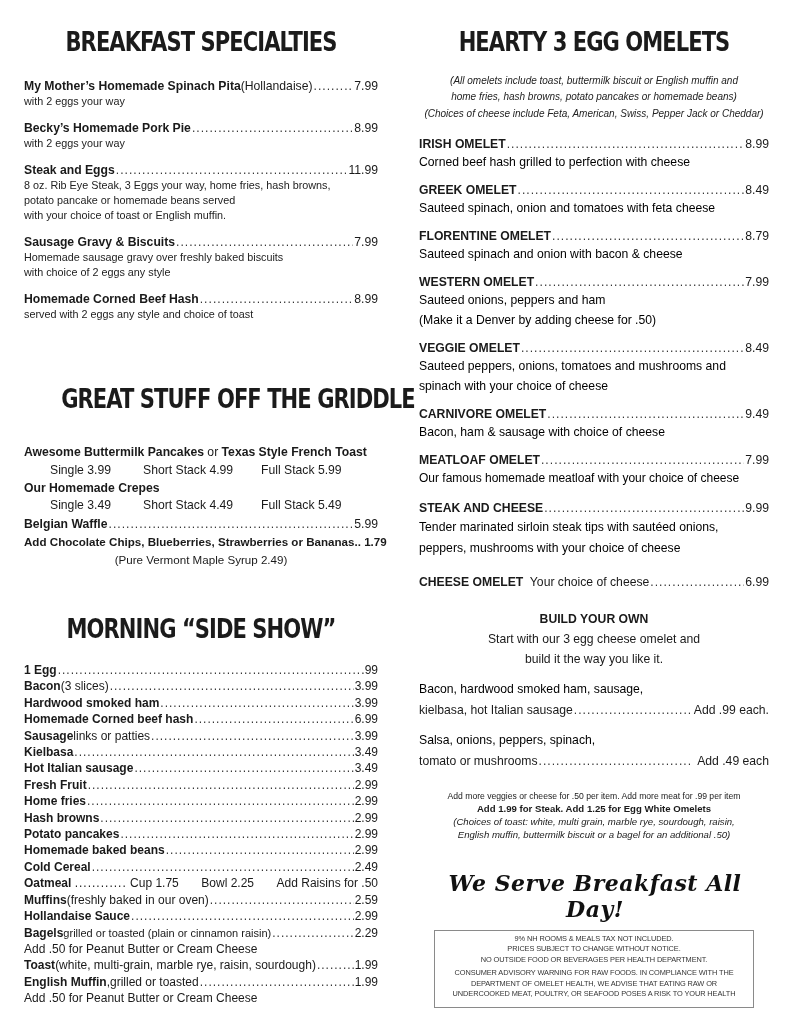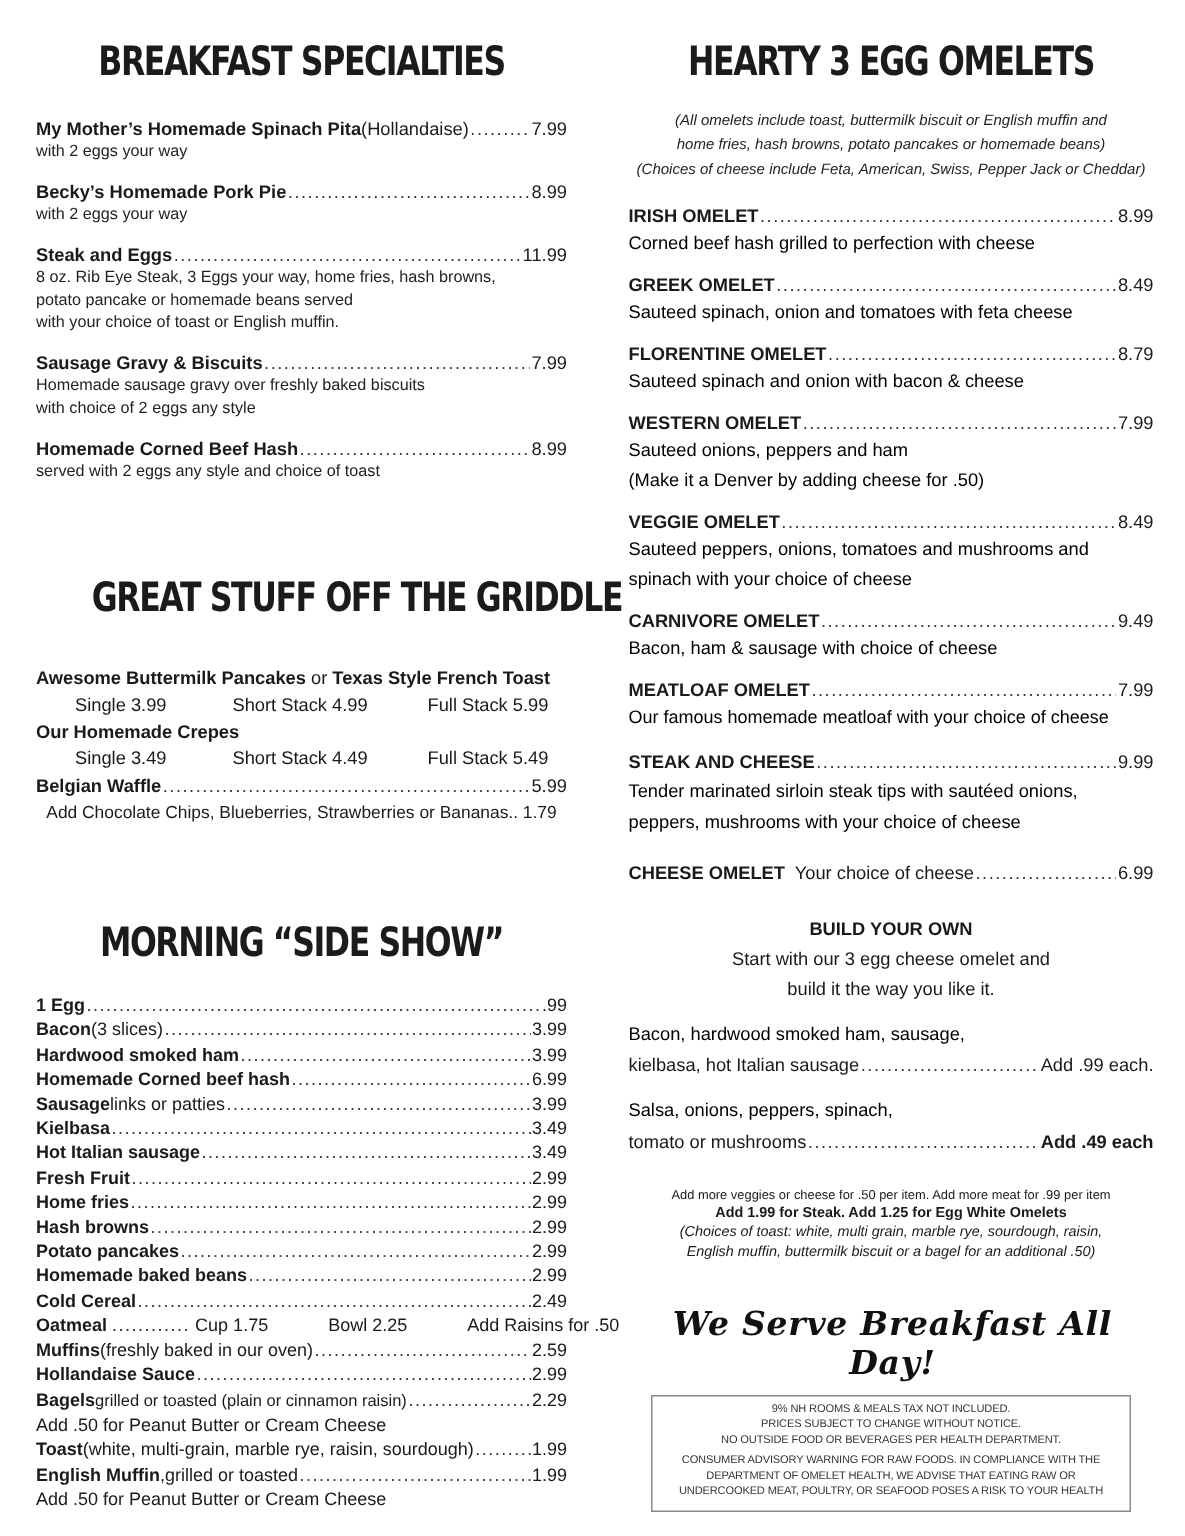--- a/index.html
+++ b/index.html
@@ -14,21 +14,21 @@
   .row .extra { font-weight: normal; }
   .row .dots { flex: 1; overflow: hidden; letter-spacing: 1px; color: #333; margin: 0 1px; }
   .row .dots::after { content: "........................................................................................................................................"; }
   .row .price { font-weight: normal; }
   .desc { font-size: 10.8px; line-height: 15px; color: #222; white-space: nowrap; }
   .desc-r { font-size: 12.2px; line-height: 20px; color: #000000; white-space: nowrap; }
   .italic-note { font-style: italic; font-size: 10px; line-height: 19px; text-align: center; color: #222; }
   .center { text-align: center; }
   .side .row { font-size: 12px; line-height: 16.4px; }
   .griddle-line { font-size: 12.2px; line-height: 17.8px; white-space: nowrap; }
-  .sizes { display: flex; gap: 12px; font-size: 12.2px; line-height: 17.8px; padding-left: 26px; }
+  .sizes { display: flex; gap: 0; font-size: 12.2px; line-height: 17.8px; padding-left: 26px; }
   .sizes span { display: inline-block; }
   .script { position: absolute; left: 430px; top: 870px; width: 330px; text-align: center;
             font-family: "DejaVu Serif", serif; font-style: italic; font-weight: bold;
             font-size: 22px; letter-spacing: 0.5px; color: #111; }
   .notice { position: absolute; left: 434px; top: 930px; width: 320px; height: 78px;
             border: 1px solid #8a8a8a; box-sizing: border-box; text-align: center;
             font-size: 7.4px; line-height: 10.4px; color: #333; padding-top: 3px;
             font-family: "Liberation Sans", sans-serif; letter-spacing: -0.1px; }
   .notice .gap { height: 3px; }
   .small-c { font-size: 9.5px; line-height: 13px; text-align: center; white-space: nowrap; }
@@ -102,21 +102,22 @@
   <div class="sizes">
     <span style="width:93px">Single 3.49</span>
     <span style="width:118px">Short Stack 4.49</span>
     <span>Full Stack 5.49</span>
   </div>
   <div class="row" style="line-height:18px;">
       <span class="name">Belgian Waffle</span>
       <span class="dots"></span>
       <span class="price">5.99</span>
     </div>
-  <div class="center" style="font-size:11.6px; line-height:18px; white-space:nowrap;">Add Chocolate Chips, Blueberries, Strawberries or Bananas.. 1.79</div>
+  <div class="center" style="font-size:11.6px; line-height:18px; white-space:nowrap;font-weight:bold;">Add Chocolate Chips, Blueberries, Strawberries or Bananas.. 1.79</div>
+  <div class="center" style="font-size:11.6px; line-height:18px;">(Pure Vermont Maple Syrup 2.49)</div>
 </div>
 
 <div class="heading" style="left:24px; top:613px; width:354px;">MORNING “SIDE SHOW”</div>
 
 <div class="abs side" style="left:24px; top:662px; width:354px;">
   <div class="row">
       <span class="name">1 Egg</span>
       <span class="extra"></span>
       <span class="dots"></span>
       <span class="price"> .99</span>
@@ -186,21 +187,21 @@
       <span class="extra"> </span>
       <span class="dots"></span>
       <span class="price">2.99</span>
     </div>
   <div class="row">
       <span class="name">Cold Cereal</span>
       <span class="extra"></span>
       <span class="dots"></span>
       <span class="price">2.49</span>
     </div>
-  <div class="row" style="gap:40px;">
+  <div class="row" style="justify-content:space-between;">
     <span><span class="name">Oatmeal</span> <span style="letter-spacing:1px;">............</span> <span>Cup 1.75</span></span>
     <span>Bowl 2.25</span>
     <span>Add Raisins for .50</span>
   </div>
   <div class="row">
       <span class="name">Muffins</span>
       <span class="extra"> (freshly baked in our oven) </span>
       <span class="dots"></span>
       <span class="price">2.59</span>
     </div>
@@ -327,21 +328,21 @@
   <div class="row" style="line-height:21px;">
       <span>kielbasa, hot Italian sausage</span>
       <span class="dots"></span>
       <span>Add .99 each.</span>
     </div>
   <div style="height:9px;"></div>
   <div class="desc-r" style="line-height:21px;">Salsa, onions, peppers, spinach,</div>
   <div class="row" style="line-height:21px;">
       <span>tomato or mushrooms</span>
       <span class="dots"></span>
-      <span style="white-space:pre;font-weight:bold;"> Add .49 each</span>
+      <span style="white-space:pre;"> Add .49 each</span>
     </div>
 </div>
 
 <div class="abs" style="left:419px; top:790px; width:350px;">
   <div class="small-c" style="font-size:8.6px; line-height:12px;">Add more veggies or cheese for .50 per item. Add more meat for .99 per item</div>
   <div class="small-c" style="font-size:9.6px; line-height:13px;font-weight:bold;">Add 1.99 for Steak. Add 1.25 for Egg White Omelets</div>
   <div class="small-c" style="font-style:italic; font-size:9.6px; line-height:13px;">(Choices of toast: white, multi grain, marble rye, sourdough, raisin,</div>
   <div class="small-c" style="font-style:italic; font-size:9.6px; line-height:13px;">English muffin, buttermilk biscuit or a bagel for an additional .50)</div>
 </div>
 

